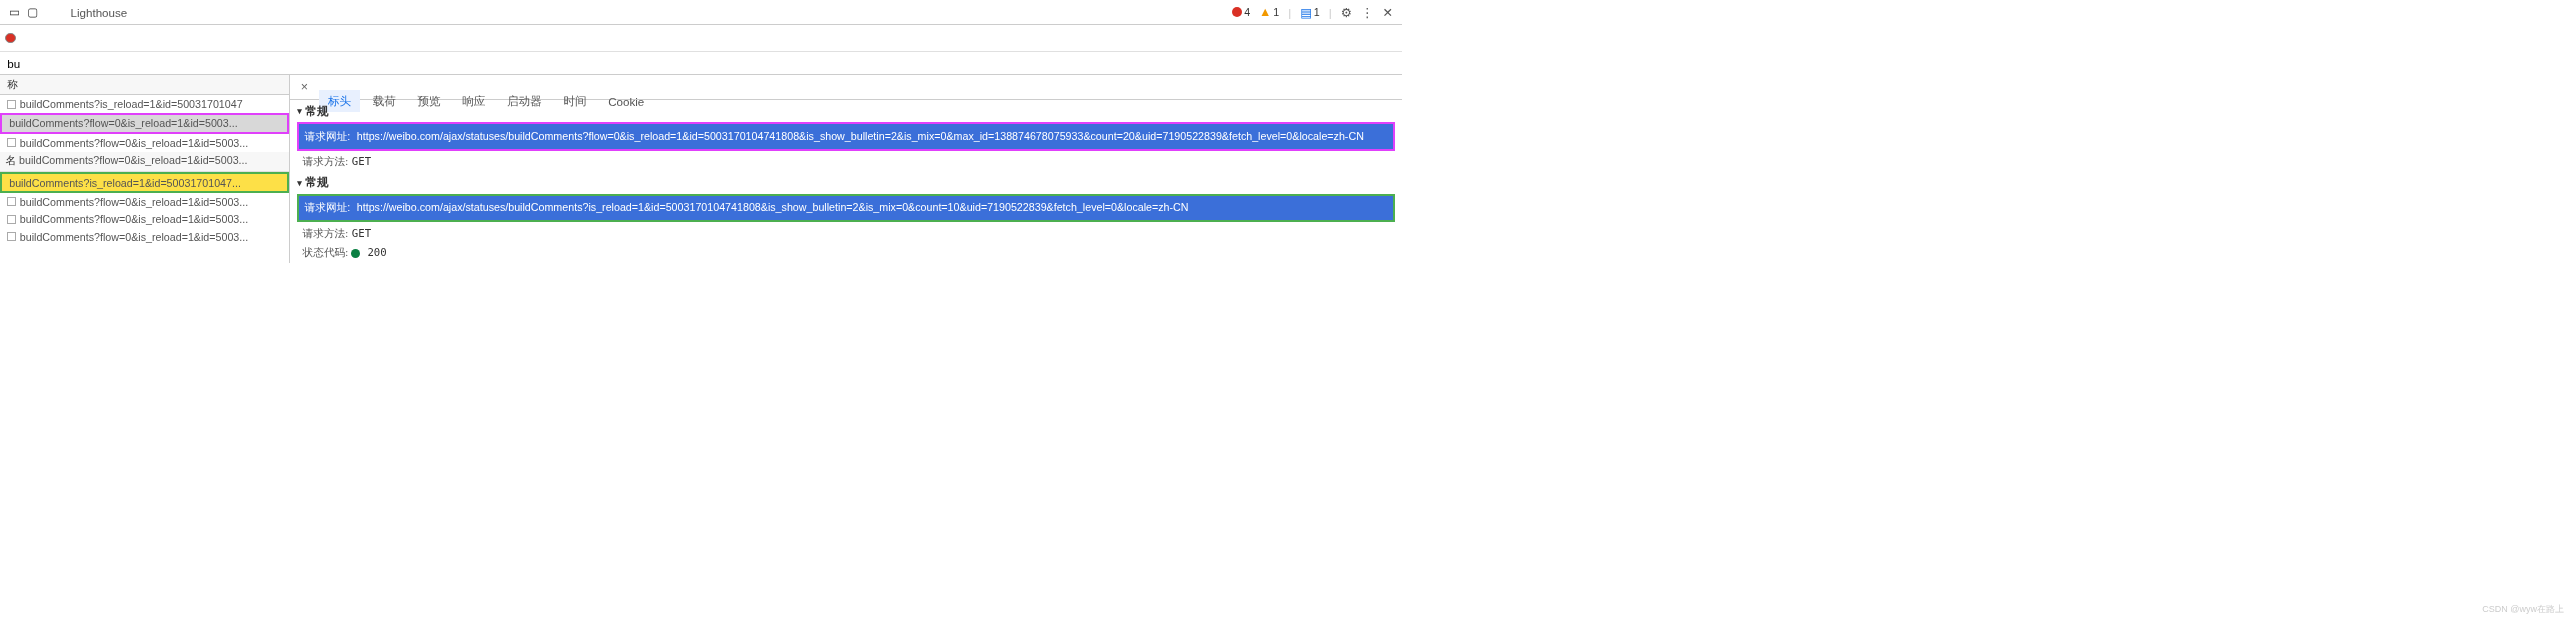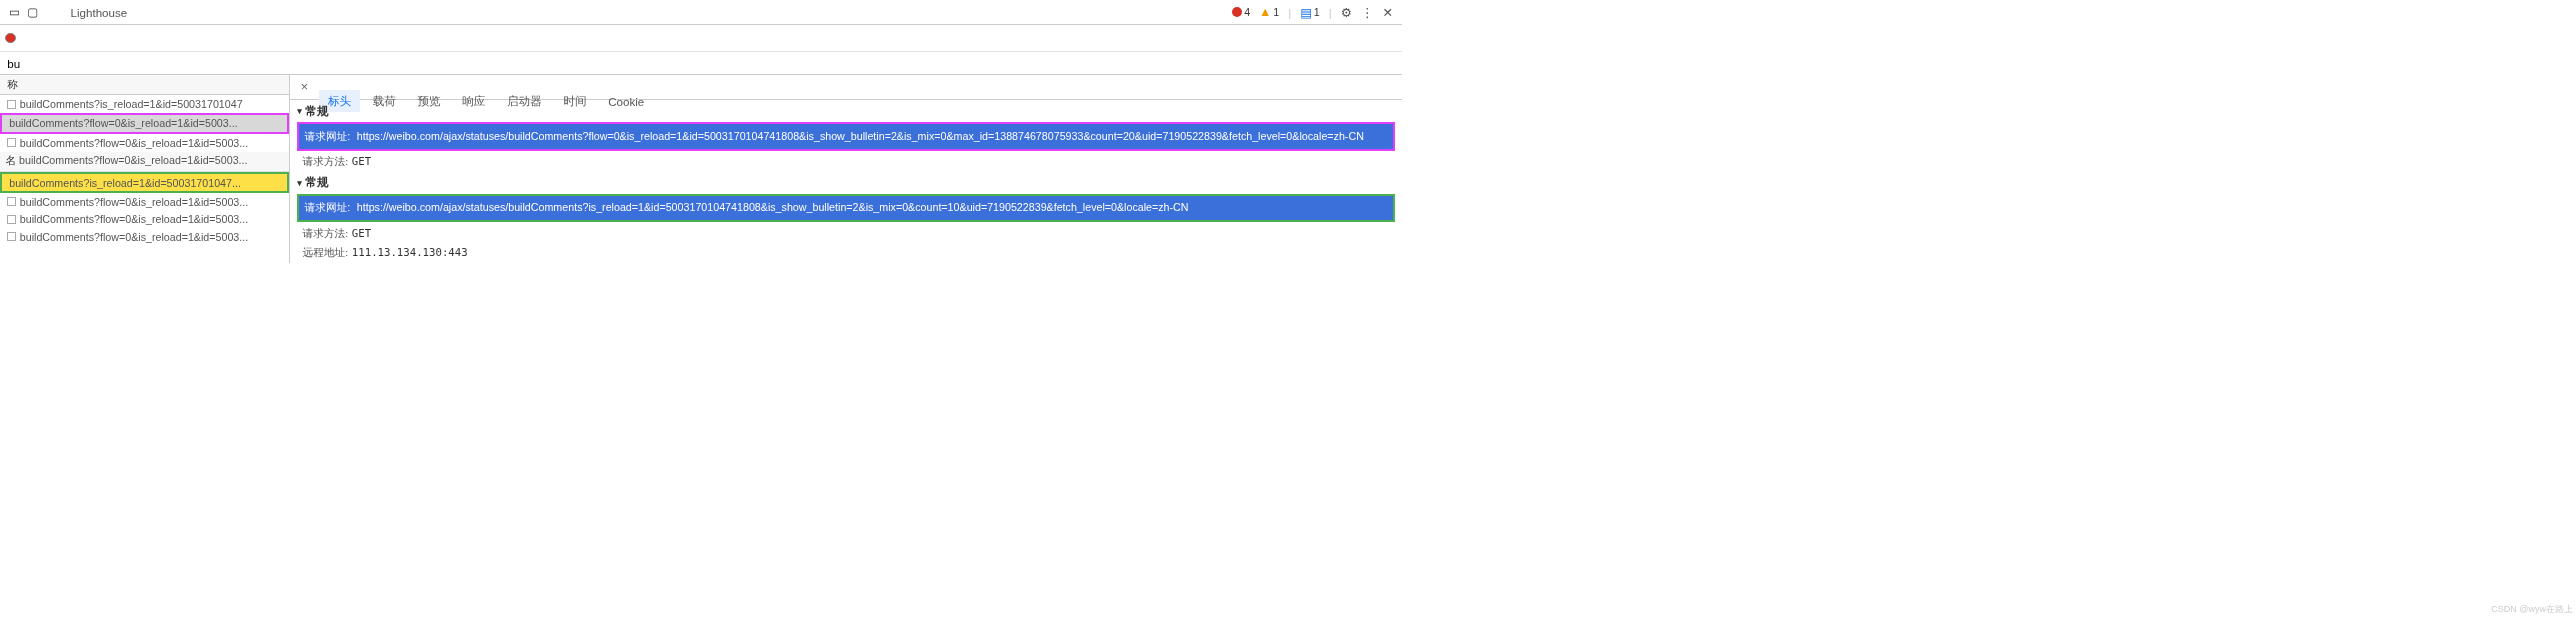--- a/index.html
+++ b/index.html
@@ -45,21 +45,21 @@
     .url-block { margin: 0 7.2px 1.8px 7.2px; padding: 3.6px 5.4px; background: #3b6fd9; color: #fff; font-family: Menlo, Consolas, monospace; font-size: 10.7px; line-height: 1.6; word-break: break-all; }
     .url-block.mag { border: 2.7px solid #e040fb; }
     .url-block.grn { border: 2.7px solid #4caf50; }
     .url-block .lbl { font-family: -apple-system, sans-serif; font-weight: 500; }
     
     .kv-row { padding: 2.7px 12.5px; font-size: 10.7px; color: #333; }
     .kv-row .k { color: #555; font-family: Liberation Serif, serif; }
     .kv-row .v { font-family: Menlo, Consolas, monospace; margin-left: 3.6px; }
     .status-dot { width: 9px; height: 9px; border-radius: 50%; background: #0b8043; display: inline-block; margin-right: 3.6px; vertical-align: middle; }
     
-    .watermark { position: fixed; bottom: 1.8px; right: 3px; font-size: 9px; color: #ccc; }
+    .watermark { position: fixed; bottom: 1.8px; right: 12px; font-size: 9px; color: #ccc; }
   </style>
 </head>
 <body>
 
 <div class="top-toolbar">
   <div class="left-icons">
     <span>▭</span>
     <span>▢</span>
   </div>
   <div class="tab lighthouse">Lighthouse</div>
@@ -142,18 +142,18 @@
       <span>https://weibo.com/ajax/statuses/buildComments?flow=0&amp;is_reload=1&amp;id=5003170104741808&amp;is_show_bulletin=2&amp;is_mix=0&amp;max_id=138874678075933&amp;count=20&amp;uid=7190522839&amp;fetch_level=0&amp;locale=zh-CN</span>
     </div>
     <div class="kv-row"><span class="k">请求方法:</span><span class="v">GET</span></div>
 
     <div class="section-hdr">常规</div>
     <div class="url-block grn">
       <span class="lbl">请求网址:</span>
       <span>https://weibo.com/ajax/statuses/buildComments?is_reload=1&amp;id=5003170104741808&amp;is_show_bulletin=2&amp;is_mix=0&amp;count=10&amp;uid=7190522839&amp;fetch_level=0&amp;locale=zh-CN</span>
     </div>
     <div class="kv-row"><span class="k">请求方法:</span><span class="v">GET</span></div>
-    <div class="kv-row"><span class="k">远程地址:</span><span class="v">111.13.134.130:443</span></div>
+    <div class="kv-row"><span class="k">状态代码:</span> <span class="status-dot"></span><span class="v">200</span></div>
   </div>
 </div>
 
 <div class="watermark">CSDN @wyw在路上</div>
 
 
 </body></html>

